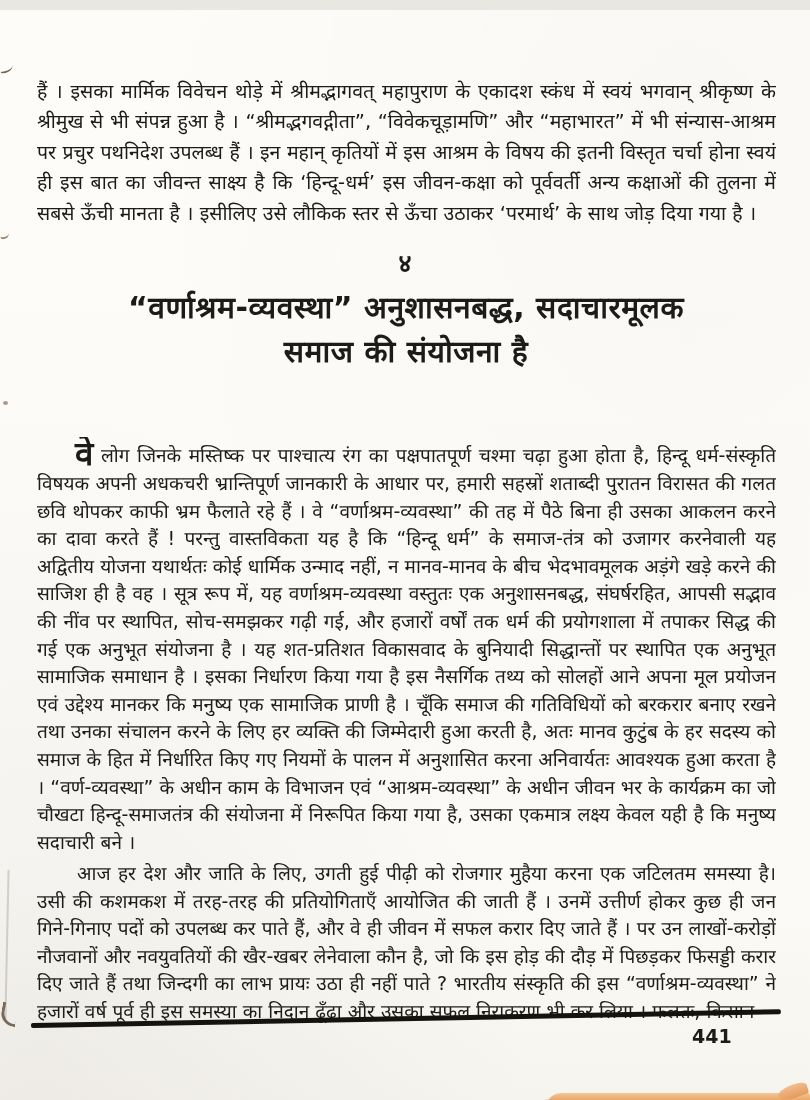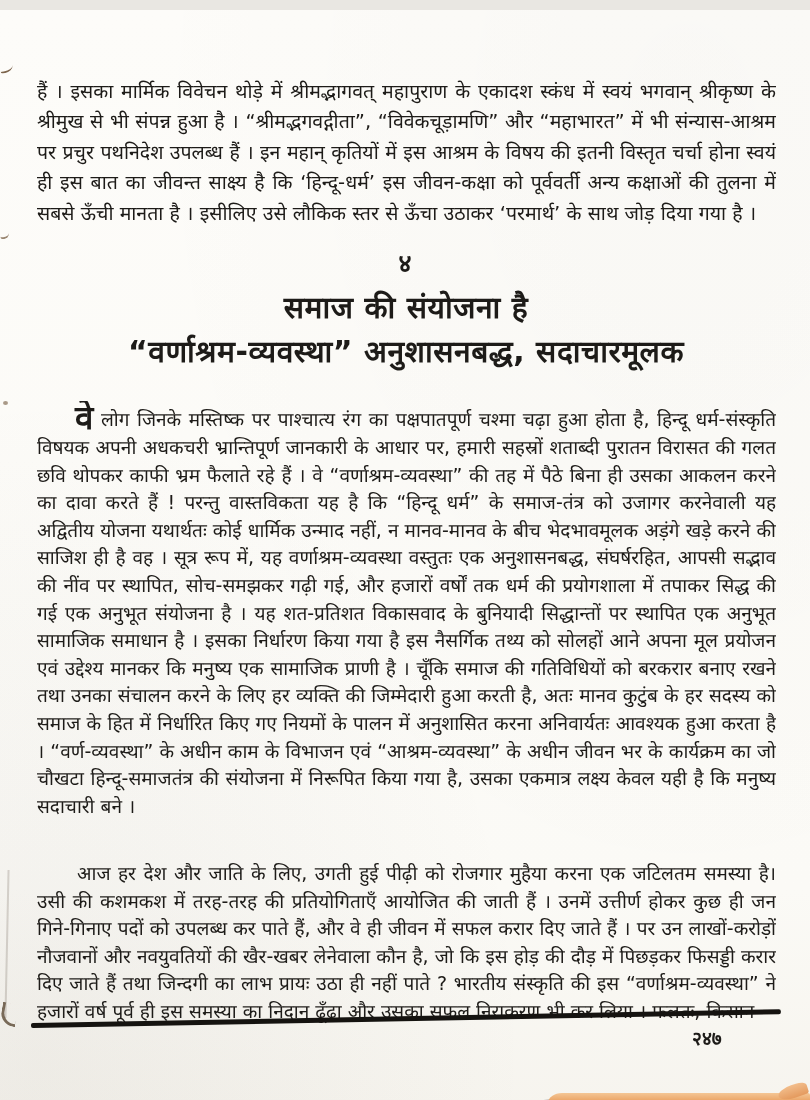--- a/index.html
+++ b/index.html
@@ -36,21 +36,21 @@
     font-size:30px; font-weight:700; line-height:44px;
     letter-spacing:0.5px;
   }
   .chapter-title .title-line { display:block; }
 
   .body-para {
     position:absolute; left:37px; right:34px;
     font-size:19px; line-height:27.6px;
     text-align:justify;
   }
-  .para-1 { top:372px; height:436px; overflow:hidden; }
+  .para-1 { top:408px; height:436px; overflow:hidden; }
   .para-1 .para-text { }
   .dropcap {
     font-size:33px; font-weight:700; line-height:1;
     vertical-align:-3px; padding-left:38px;
   }
   .para-2 { top:831px; height:172px; overflow:hidden; text-indent:40px; }
 
   
   .footer-rule {
     position:absolute; left:31px; top:1013px;
@@ -130,34 +130,34 @@
 </head>
 <body>
 
 <div class="page">
 
   <p class="intro-para">हैं । इसका मार्मिक विवेचन थोड़े में श्रीमद्भागवत् महापुराण के एकादश स्कंध में स्वयं भगवान् श्रीकृष्ण के श्रीमुख से भी संपन्न हुआ है । “श्रीमद्भगवद्गीता”, “विवेकचूड़ामणि” और “महाभारत” में भी संन्यास-आश्रम पर प्रचुर पथनिदेश उपलब्ध हैं । इन महान् कृतियों में इस आश्रम के विषय की इतनी विस्तृत चर्चा होना स्वयं ही इस बात का जीवन्त साक्ष्य है कि ‘हिन्दू-धर्म’ इस जीवन-कक्षा को पूर्ववर्ती अन्य कक्षाओं की तुलना में सबसे ऊँची मानता है । इसीलिए उसे लौकिक स्तर से ऊँचा उठाकर ‘परमार्थ’ के साथ जोड़ दिया गया है ।</p>
 
   <div class="chapter-number">४</div>
 
   <h1 class="chapter-title" style="margin:0;">
+    <span class="title-line">“वर्णाश्रम-व्यवस्था” अनुशासनबद्ध, सदाचारमूलक</span>
     <span class="title-line">समाज की संयोजना है</span>
-    <span class="title-line">“वर्णाश्रम-व्यवस्था” अनुशासनबद्ध, सदाचारमूलक</span>
   </h1>
 
   <p class="body-para para-1">
     <span class="dropcap">वे</span><span class="para-text"> लोग जिनके मस्तिष्क पर पाश्चात्य रंग का पक्षपातपूर्ण चश्मा चढ़ा हुआ होता है, हिन्दू धर्म-संस्कृति विषयक अपनी अधकचरी भ्रान्तिपूर्ण जानकारी के आधार पर, हमारी सहस्रों शताब्दी पुरातन विरासत की गलत छवि थोपकर काफी भ्रम फैलाते रहे हैं । वे “वर्णाश्रम-व्यवस्था” की तह में पैठे बिना ही उसका आकलन करने का दावा करते हैं ! परन्तु वास्तविकता यह है कि “हिन्दू धर्म” के समाज-तंत्र को उजागर करनेवाली यह अद्वितीय योजना यथार्थतः कोई धार्मिक उन्माद नहीं, न मानव-मानव के बीच भेदभावमूलक अड़ंगे खड़े करने की साजिश ही है वह । सूत्र रूप में, यह वर्णाश्रम-व्यवस्था वस्तुतः एक अनुशासनबद्ध, संघर्षरहित, आपसी सद्भाव की नींव पर स्थापित, सोच-समझकर गढ़ी गई, और हजारों वर्षों तक धर्म की प्रयोगशाला में तपाकर सिद्ध की गई एक अनुभूत संयोजना है । यह शत-प्रतिशत विकासवाद के बुनियादी सिद्धान्तों पर स्थापित एक अनुभूत सामाजिक समाधान है । इसका निर्धारण किया गया है इस नैसर्गिक तथ्य को सोलहों आने अपना मूल प्रयोजन एवं उद्देश्य मानकर कि मनुष्य एक सामाजिक प्राणी है । चूँकि समाज की गतिविधियों को बरकरार बनाए रखने तथा उनका संचालन करने के लिए हर व्यक्ति की जिम्मेदारी हुआ करती है, अतः मानव कुटुंब के हर सदस्य को समाज के हित में निर्धारित किए गए नियमों के पालन में अनुशासित करना अनिवार्यतः आवश्यक हुआ करता है । “वर्ण-व्यवस्था” के अधीन काम के विभाजन एवं “आश्रम-व्यवस्था” के अधीन जीवन भर के कार्यक्रम का जो चौखटा हिन्दू-समाजतंत्र की संयोजना में निरूपित किया गया है, उसका एकमात्र लक्ष्य केवल यही है कि मनुष्य सदाचारी बने ।</span>
   </p>
 
   <p class="body-para para-2">आज हर देश और जाति के लिए, उगती हुई पीढ़ी को रोजगार मुहैया करना एक जटिलतम समस्या है। उसी की कशमकश में तरह-तरह की प्रतियोगिताएँ आयोजित की जाती हैं । उनमें उत्तीर्ण होकर कुछ ही जन गिने-गिनाए पदों को उपलब्ध कर पाते हैं, और वे ही जीवन में सफल करार दिए जाते हैं । पर उन लाखों-करोड़ों नौजवानों और नवयुवतियों की खैर-खबर लेनेवाला कौन है, जो कि इस होड़ की दौड़ में पिछड़कर फिसड्डी करार दिए जाते हैं तथा जिन्दगी का लाभ प्रायः उठा ही नहीं पाते ? भारतीय संस्कृति की इस “वर्णाश्रम-व्यवस्था” ने हजारों वर्ष पूर्व ही इस समस्या का निदान ढूँढा और उसका सफल निराकरण भी कर लिया । फलतः, किसान</p>
 
   <div class="footer-rule"></div>
 
 
-  <div class="page-number">२४७</div>
+  <div class="page-number">441</div>
 
 
   <div class="book-edge-shadow"></div>
   <div class="finger"></div>
   <div class="finger-tip"></div>
 
   <div class="scan-mark mark-a"></div>
   <div class="scan-mark mark-b"></div>
   <div class="scan-mark mark-c"></div>
   <div class="scan-mark mark-d"></div>

